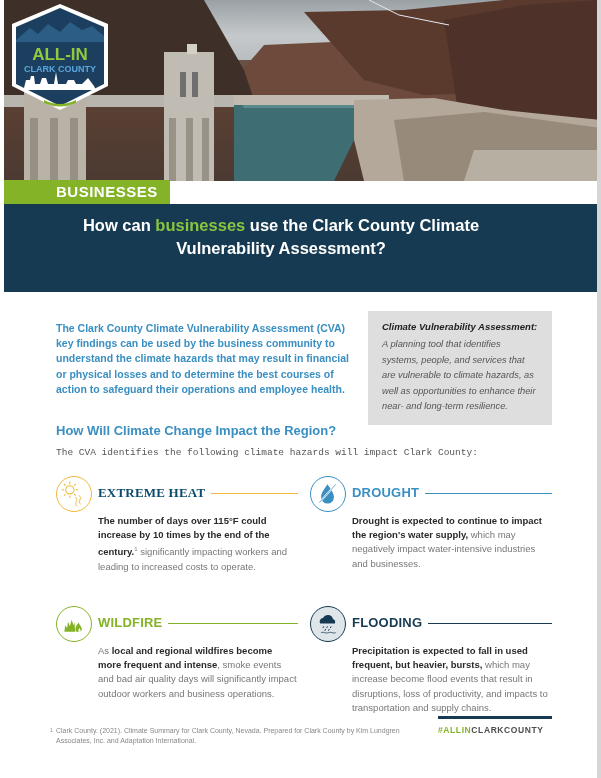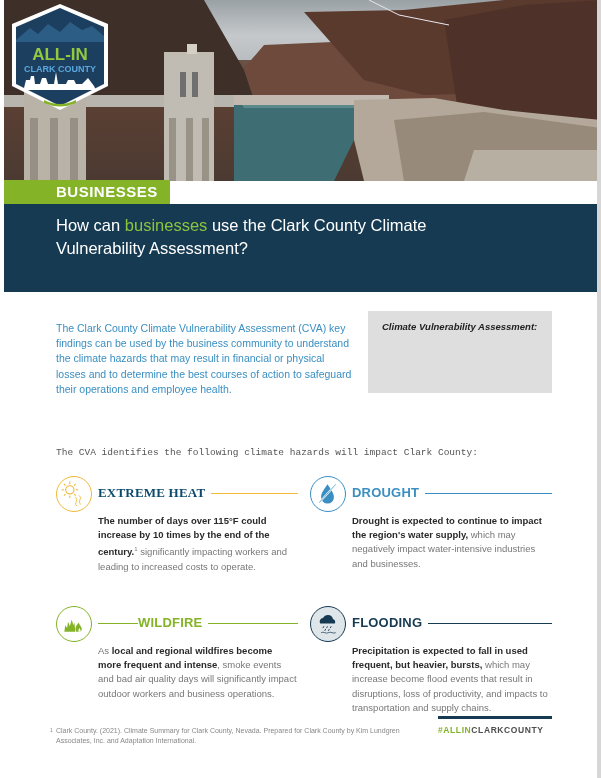--- a/index.html
+++ b/index.html
@@ -17,28 +17,28 @@
 
   
   .logo { position: absolute; left: 26px; top: 32px; width: 112px; height: 112px; }
 
   
   .tag { position: absolute; left: 0; top: 180px; width: 166px; height: 24px; background: #84b327;
     color: #ffffff; font-weight: bold; font-size: 15px; letter-spacing: 0.5px; padding: 3px 0 0 52px; }
 
   
   .title-band { position: absolute; left: 0; top: 204px; width: 597px; height: 88px; background: #163a52; }
-  .title { position: absolute; left: 52px; top: 214px; width: 450px; color: #ffffff; font-weight: normal;
-    font-size: 16.5px; line-height: 23px; }
+  .title { position: absolute; left: 52px; top: 214px; width: 450px; color: #ffffff; font-weight: bold;
+    font-size: 16.5px; line-height: 23px; text-align: center; }
   .title .hl { color: #8cc43f; }
 
   
   .intro { position: absolute; left: 52px; top: 321px; width: 300px; color: #3a8fc2; font-size: 10.5px;
-    line-height: 15.2px; font-weight: normal; }
-  .defbox { position: absolute; left: 364px; top: 311px; width: 184px; height: 82px; background: #dedede; padding: 10px 14px; }
+    line-height: 15.2px; font-weight: bold; }
+  .defbox { position: absolute; left: 364px; top: 311px; width: 184px; height: 114px; background: #dedede; padding: 10px 14px; }
   .defbox .dt { font-size: 9.5px; font-weight: bold; font-style: italic; color: #222; margin-bottom: 5px; }
   .defbox .dd { font-size: 9.3px; font-style: italic; color: #555; line-height: 15.5px; }
 
   .sub-h { position: absolute; left: 52px; top: 423px; color: #3a8fc2; font-size: 13px; font-weight: bold; }
   .sub-p { position: absolute; left: 52px; top: 447px; color: #555; font-size: 9.5px; font-family: Liberation Mono, monospace; }
 
   
   .hz { position: absolute; width: 250px; }
   .hz .icon { position: absolute; left: 0; top: 0; width: 36px; height: 36px; border-radius: 50%; }
   .hz .name { position: absolute; left: 42px; top: 9px; font-size: 13px; font-weight: bold; letter-spacing: 0.2px; background: #fff; padding-right: 6px; }
@@ -51,21 +51,21 @@
   .heat .name { color: #0c4a6e; font-family: Liberation Serif, serif; }
   .heat .rule { background: #f0b93a; }
 
   .drought { left: 306px; top: 476px; }
   .drought .icon { border: 1.5px solid #3a8fc2; }
   .drought .name { color: #3a8fc2; }
   .drought .rule { background: #3a8fc2; }
 
   .fire { left: 52px; top: 606px; }
   .fire .icon { border: 1.5px solid #84b327; }
-  .fire .name { color: #84b327; margin-left: 40px; }
+  .fire .name { color: #84b327; }
   .fire .rule { background: #84b327; }
 
   .flood { left: 306px; top: 606px; }
   .flood .icon { border: 1.5px solid #163a52; }
   .flood .name { color: #163a52; }
   .flood .rule { background: #163a52; }
 
   .footnote { position: absolute; left: 52px; top: 726px; width: 360px; font-size: 7px; color: #888; line-height: 10px; }
   .footnote sup { position: absolute; left: -6px; top: -1px; font-size: 5px; }
   .hash-rule { position: absolute; left: 434px; top: 716px; width: 114px; height: 3px; background: #163a52; }
@@ -128,22 +128,24 @@
 
   <div class="tag">BUSINESSES</div>
 
   <div class="title-band"></div>
   <h1 class="title"><span>How can </span><span class="hl">businesses</span><span> use the Clark County Climate Vulnerability Assessment?</span></h1>
 
   <p class="intro">The Clark County Climate Vulnerability Assessment (CVA) key findings can be used by the business community to understand the climate hazards that may result in financial or physical losses and to determine the best courses of action to safeguard their operations and employee health.</p>
 
   <div class="defbox">
     <div class="dt">Climate Vulnerability Assessment:</div>
-  </div>
-
+    <div class="dd">A planning tool that identifies systems, people, and services that are vulnerable to climate hazards, as well as opportunities to enhance their near- and long-term resilience.</div>
+  </div>
+
+  <h2 class="sub-h">How Will Climate Change Impact the Region?</h2>
   <p class="sub-p">The CVA identifies the following climate hazards will impact Clark County:</p>
 
   <div class="hz heat">
     <div class="icon">
       <svg width="33" height="33" viewBox="0 0 36 36">
         <circle cx="14" cy="14" r="4.5" fill="none" stroke="#f0b93a" stroke-width="1.2"></circle>
         <g stroke="#f0b93a" stroke-width="1.2">
           <line x1="14" y1="5" x2="14" y2="7.5"></line>
             <line x1="14" y1="20.5" x2="14" y2="23"></line>
           <line x1="5" y1="14" x2="7.5" y2="14"></line>

